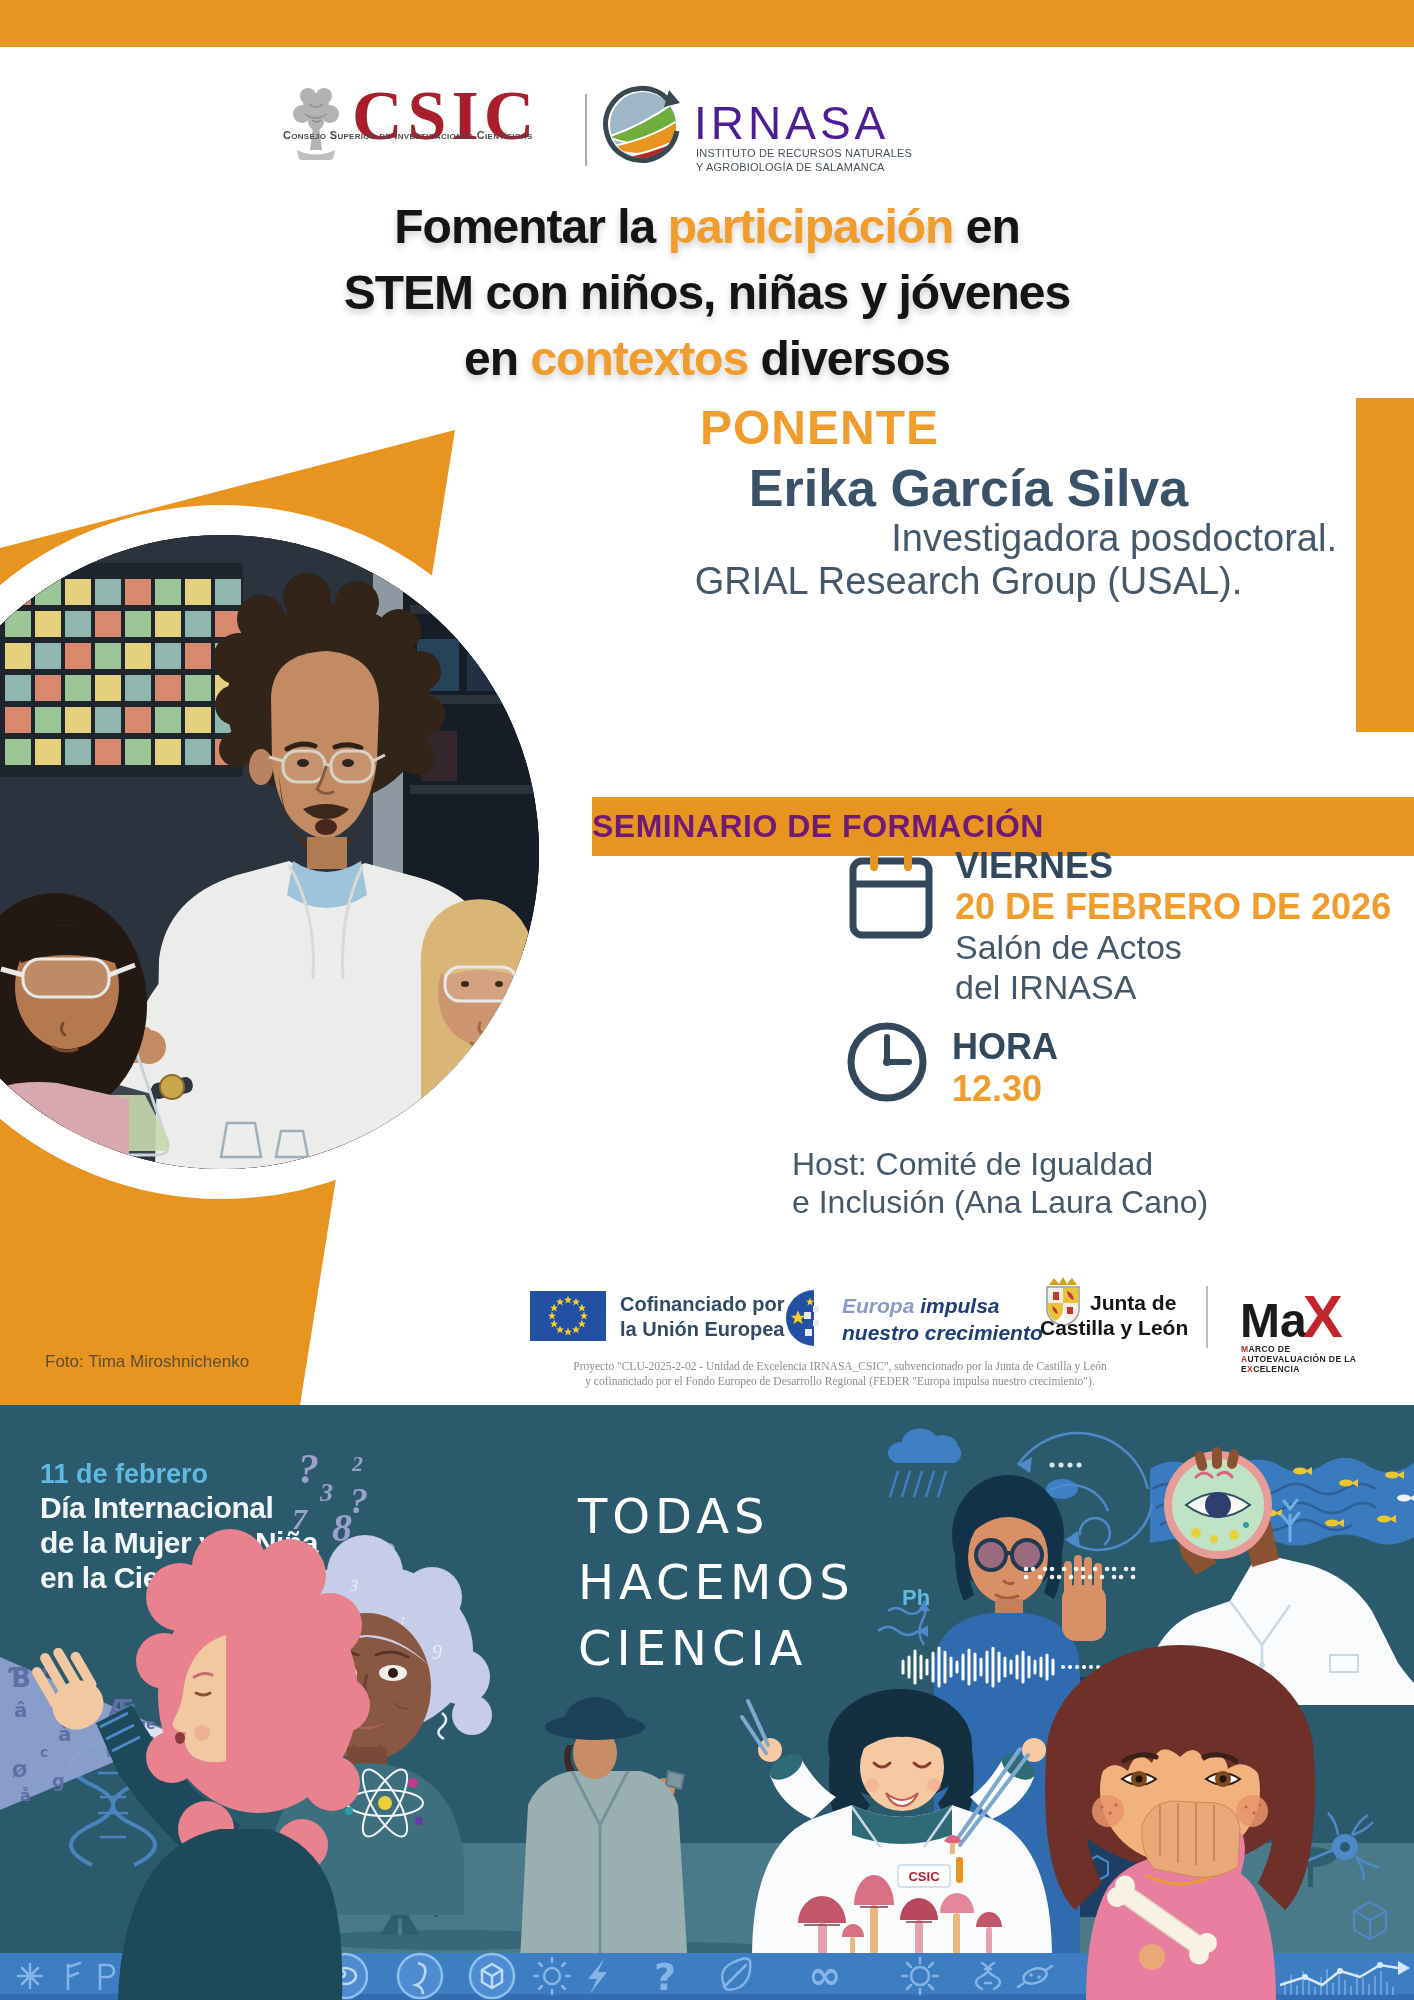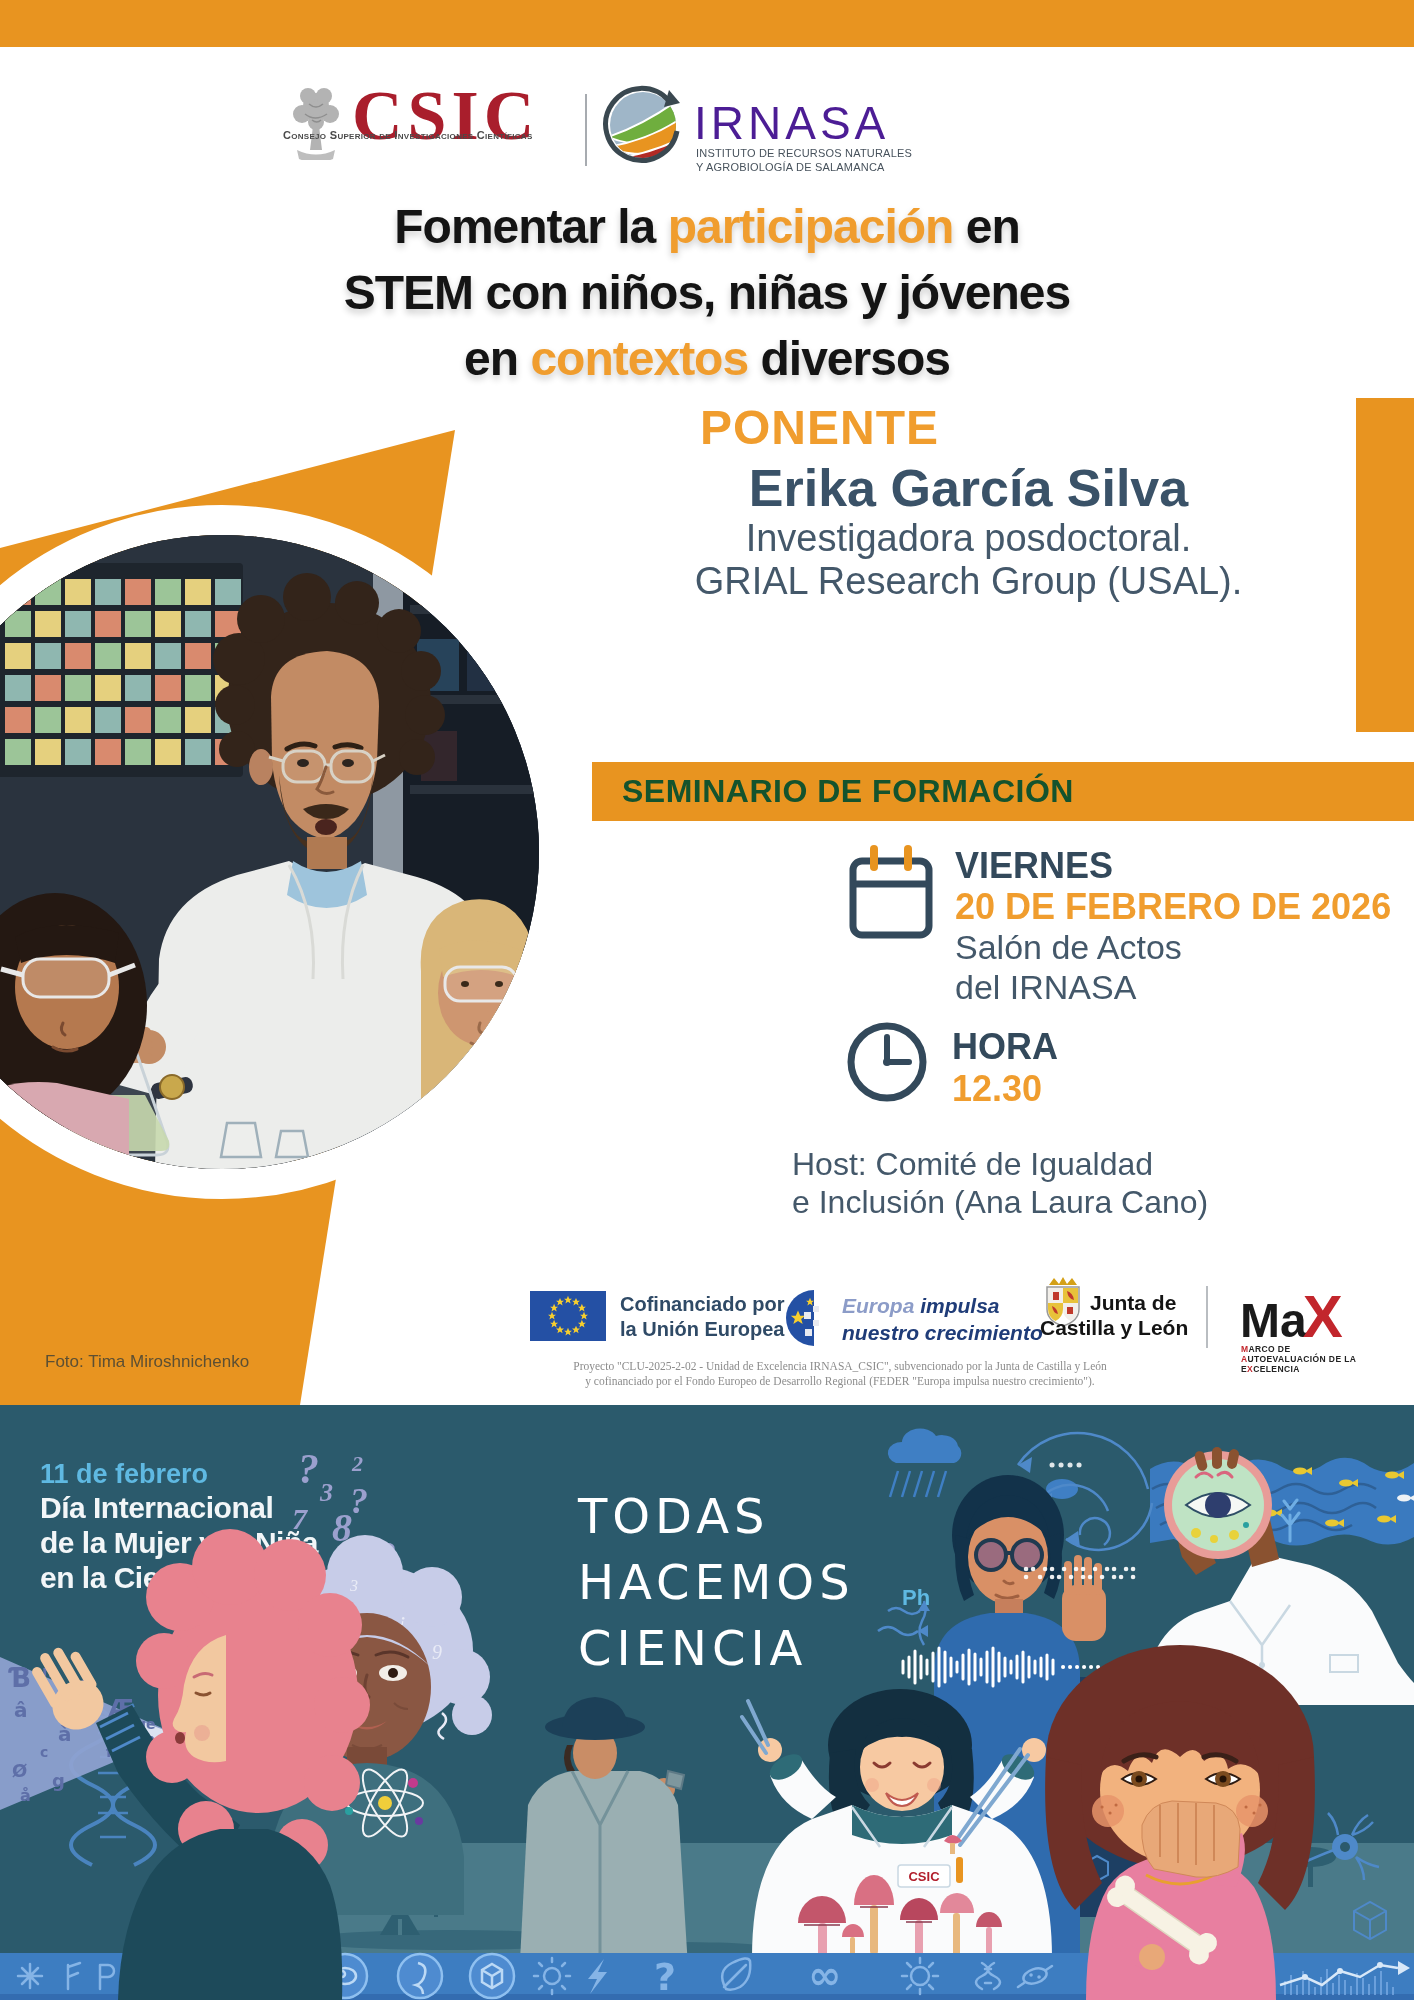--- a/index.html
+++ b/index.html
@@ -11,23 +11,23 @@
 .csic-word{left:352px;top:76px;font:700 70px "Liberation Serif",serif;letter-spacing:5px;color:#A91E2C}
 .csic-sub{left:283px;top:129px;width:300px;font:600 11px "Liberation Sans",sans-serif;font-variant:small-caps;letter-spacing:.3px;color:#4A4A4A}
 .irnasa-word{left:694px;top:96px;font:500 46px "Liberation Sans",sans-serif;letter-spacing:4px;color:#4c1d95}
 .irnasa-sub{left:696px;top:146px;font:400 11px "Liberation Sans",sans-serif;letter-spacing:.2px;color:#47525C;line-height:14px}
 .vdiv1{left:585px;top:94px;width:2px;height:72px;background:#A7ABB0}
 .title{left:0;top:194px;width:1414px;text-align:center;font-weight:700;font-size:48px;line-height:66px;letter-spacing:-1px;color:#141414;text-shadow:0 4px 7px rgba(0,0,0,.2)}
 .title .o{color:var(--orange-t)}
 .p-label{left:700px;top:400px;width:637px;text-align:left;font:700 48px "Liberation Sans",sans-serif;letter-spacing:1px;color:var(--orange-t)}
 .p-bar{left:1356px;top:398px;width:58px;height:334px;background:var(--orange)}
 .p-name{left:600px;top:458px;width:737px;text-align:center;font:700 52px "Liberation Sans",sans-serif;color:#3A5268}
-.p-role1{left:600px;top:517px;width:737px;text-align:center;font:400 38px "Liberation Sans",sans-serif;color:var(--body)}
+.p-role1{left:600px;top:517px;width:737px;text-align:right;font:400 38px "Liberation Sans",sans-serif;color:var(--body)}
 .p-role2{left:600px;top:560px;width:737px;text-align:center;font:400 38px "Liberation Sans",sans-serif;color:var(--body)}
-.banner{left:592px;top:762px;width:822px;height:59px;background:var(--orange);color:#14532d;font:700 32px "Liberation Sans",sans-serif;letter-spacing:.5px;line-height:59px;padding-left:30px}
+.banner{left:592px;top:797px;width:822px;height:59px;background:var(--orange);color:#701a75;font:700 32px "Liberation Sans",sans-serif;letter-spacing:.5px;line-height:59px;}
 .t-day{left:955px;top:845px;font:700 36px "Liberation Sans",sans-serif;color:var(--dark)}
 .t-date{left:955px;top:886px;font:700 36px "Liberation Sans",sans-serif;color:var(--orange-t)}
 .t-ven1{left:955px;top:928px;font:400 34px "Liberation Sans",sans-serif;color:var(--body)}
 .t-ven2{left:955px;top:968px;font:400 34px "Liberation Sans",sans-serif;color:var(--body)}
 .t-hora{left:952px;top:1026px;font:700 36px "Liberation Sans",sans-serif;color:var(--dark)}
 .t-time{left:952px;top:1068px;font:700 36px "Liberation Sans",sans-serif;color:var(--orange-t)}
 .t-host1{left:792px;top:1146px;font:400 32px "Liberation Sans",sans-serif;color:var(--body)}
 .t-host2{left:792px;top:1184px;font:400 32px "Liberation Sans",sans-serif;color:var(--body)}
 .eu-txt{left:620px;top:1292px;font:700 20px "Liberation Sans",sans-serif;line-height:25px;color:#2F4A66}
 .europa-txt{left:842px;top:1292px;font:italic 700 21px "Liberation Sans",sans-serif;line-height:27px;color:#1F3C78}

